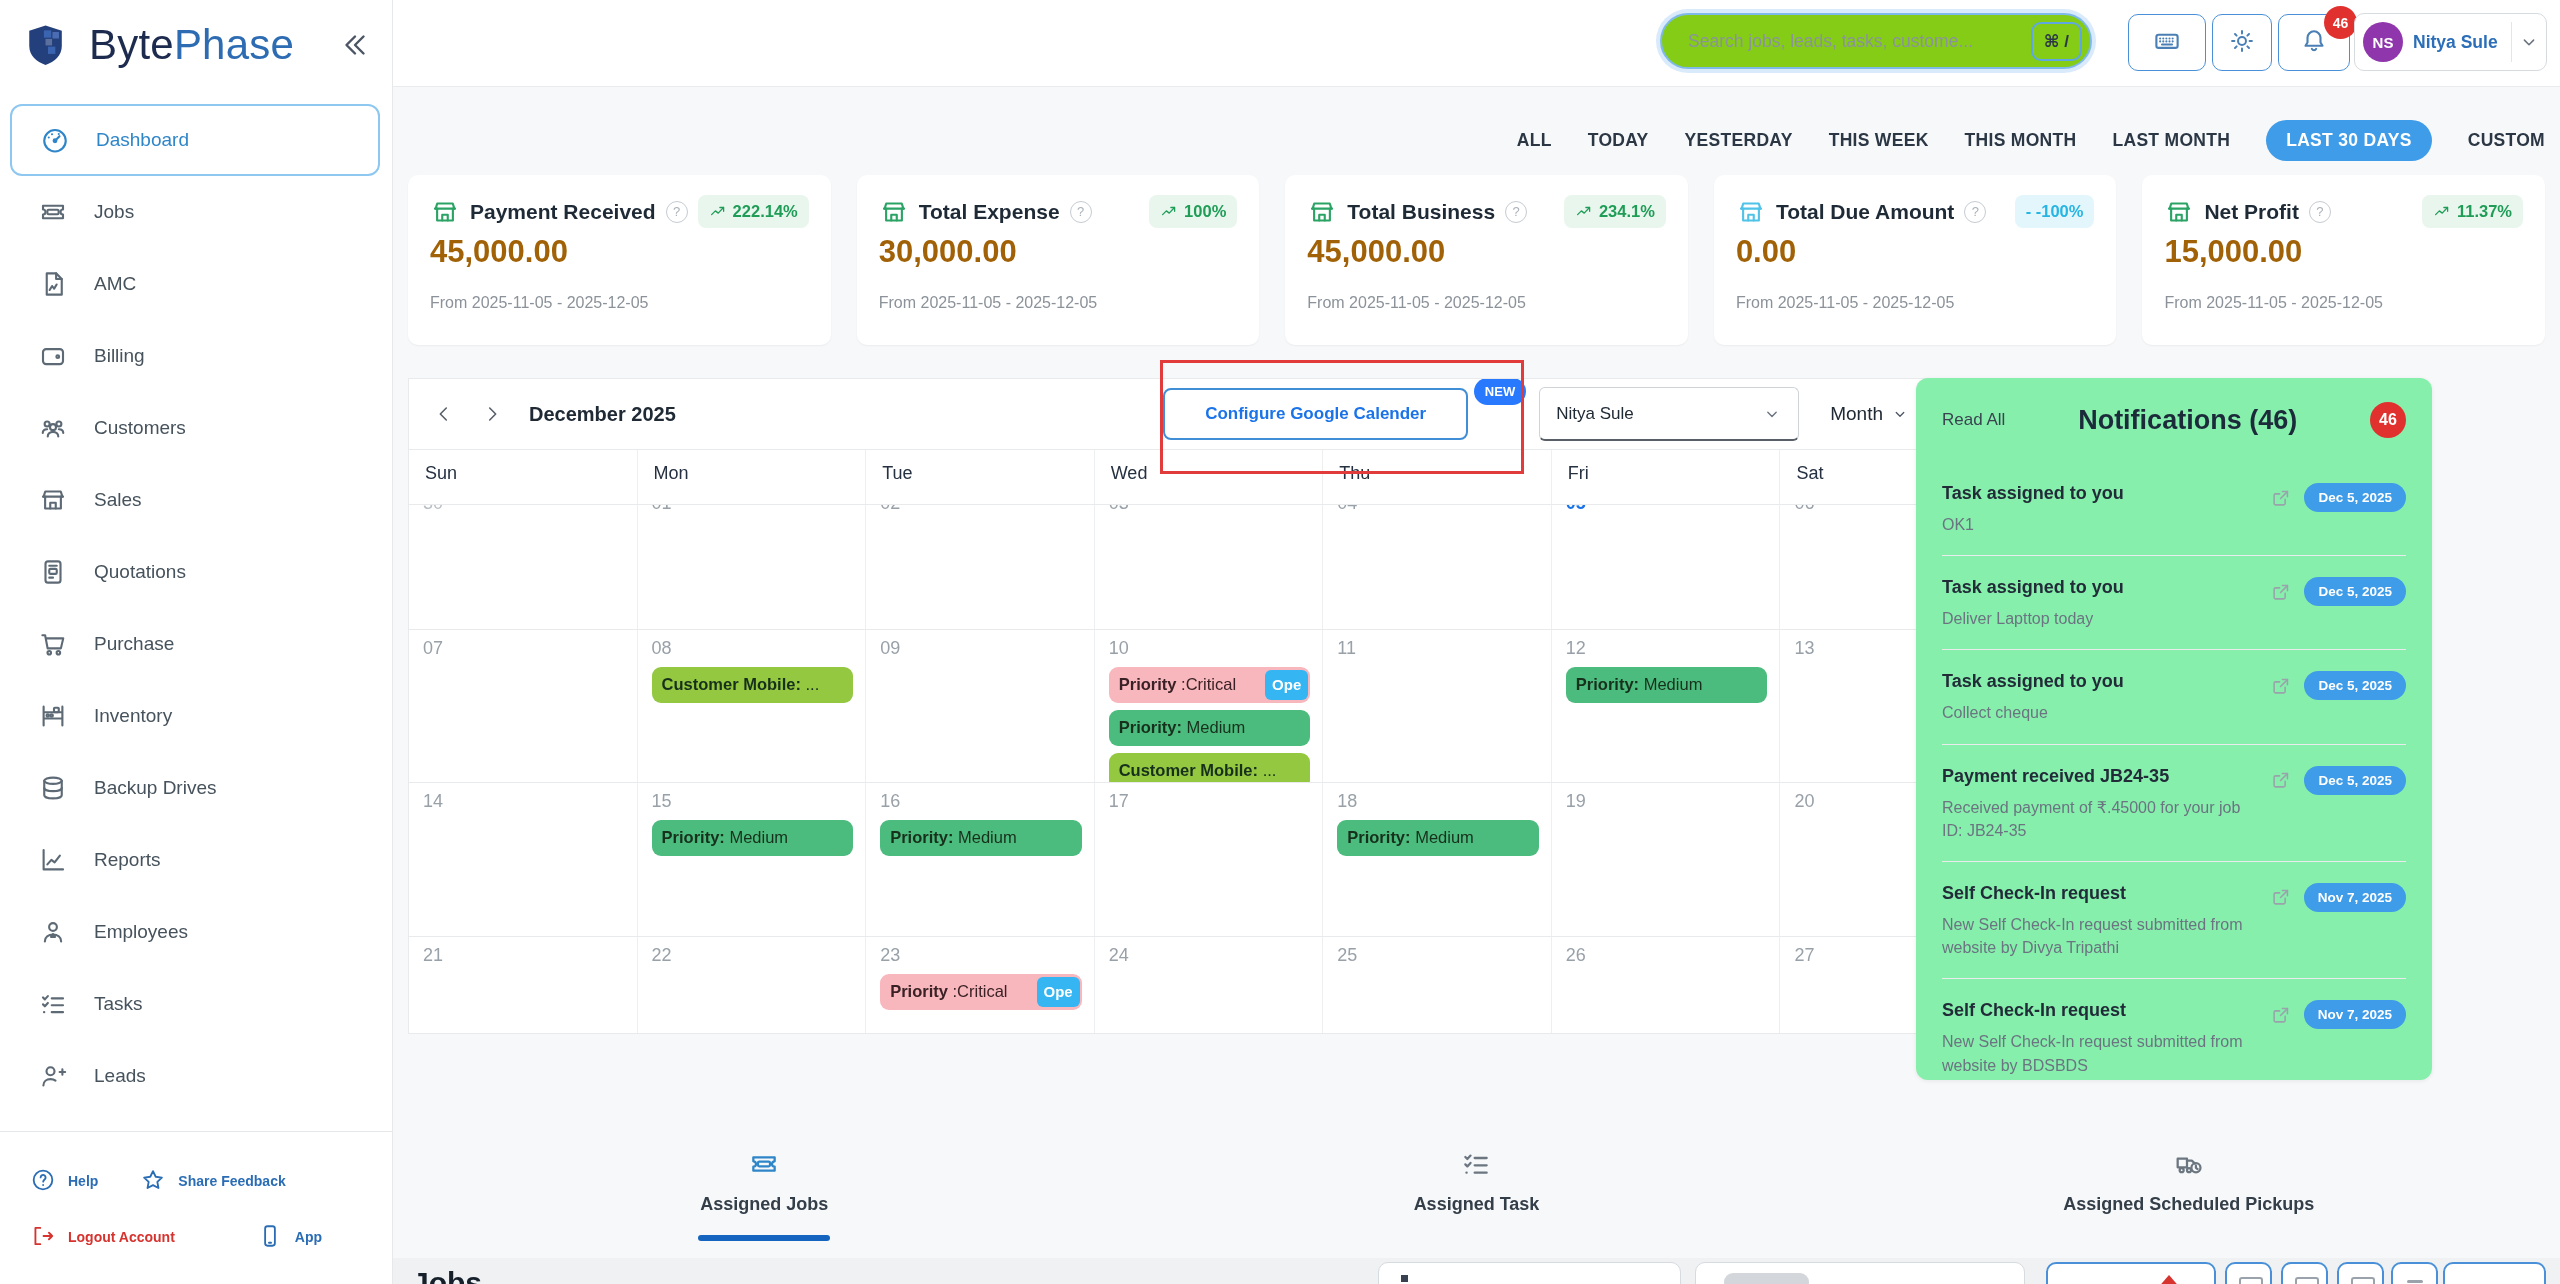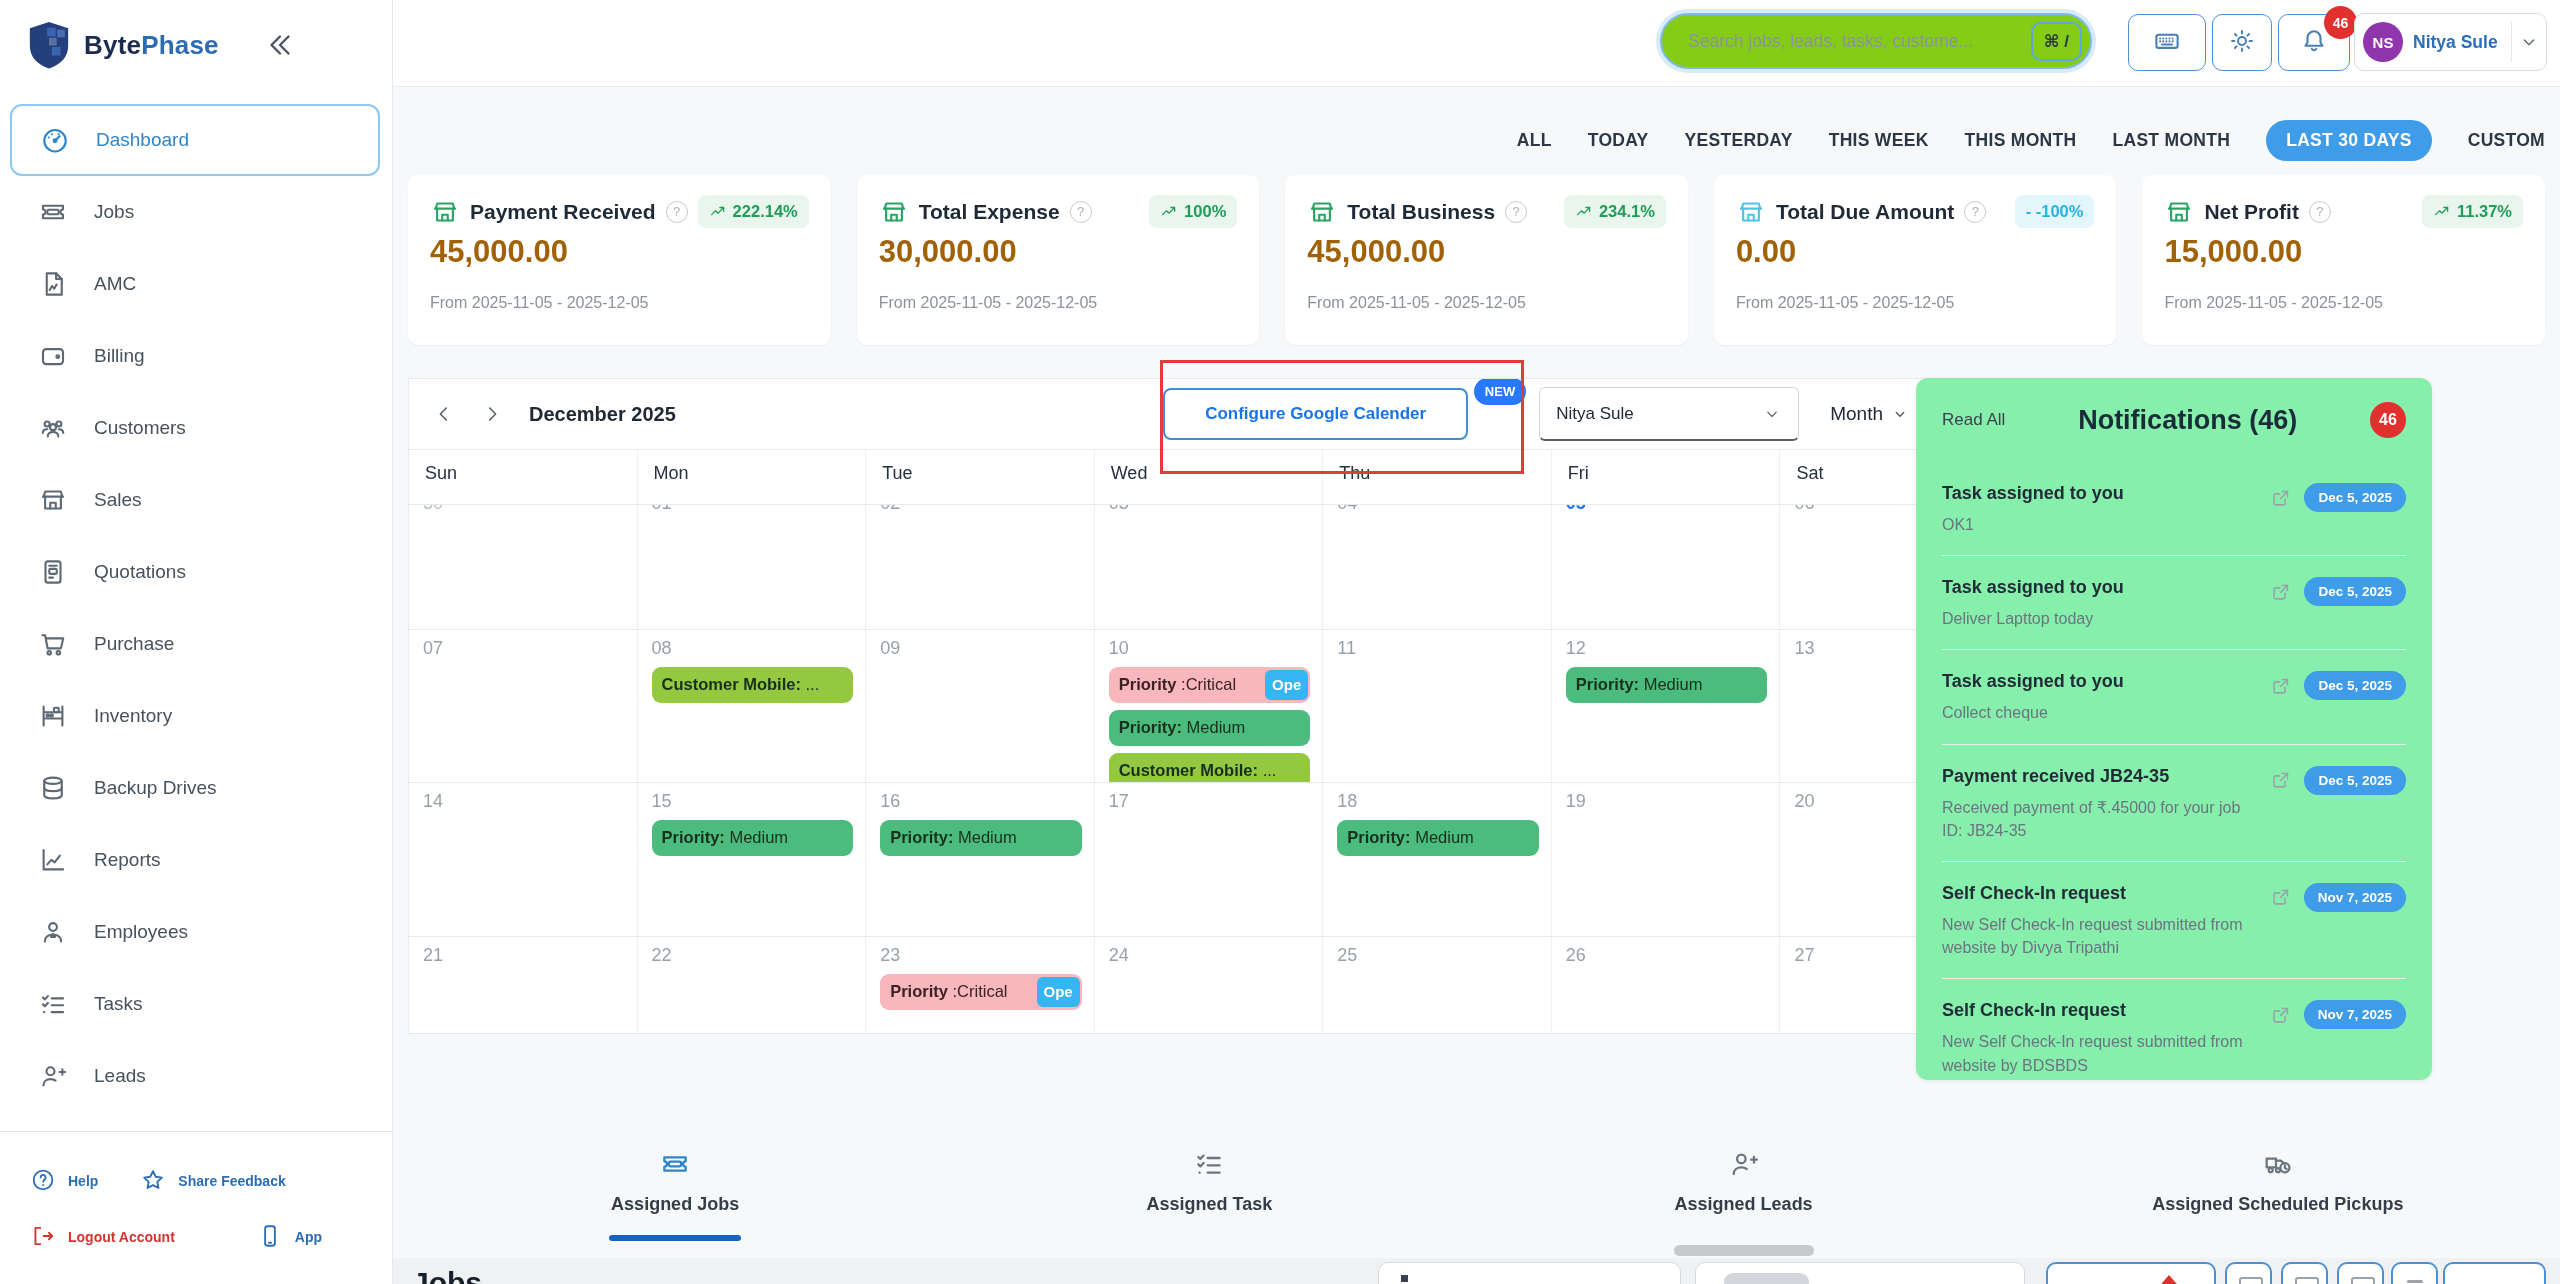--- a/index.html
+++ b/index.html
@@ -2,21 +2,21 @@
 <html><head>
 <meta charset="utf-8">
 <style>
   html,body{margin:0;padding:0;}
   body{width:2560px;height:1284px;overflow:hidden;position:relative;
        font-family:"Liberation Sans","DejaVu Sans",sans-serif;background:#f7f8f9;color:#1f2a37;}
   
   .sidebar{position:absolute;left:0;top:0;width:392px;height:1284px;background:#fff;
            border-right:1px solid #e6e8ea;z-index:6;}
   .logo-row{display:flex;align-items:center;padding:20px 20px 0 26px;}
-  .brand{font-size:26px;font-weight:700;margin-left:12px;letter-spacing:.2px;}
+  .brand{font-size:42px;font-weight:400;margin-left:24px;letter-spacing:.2px;}
   .brand .b1{color:#1d2b4f;}
   .brand .b2{color:#2d6cb3;}
   .collapse{margin-left:44px;color:#4b5563;cursor:pointer;display:flex;}
   .side-menu{position:absolute;top:104px;left:10px;right:12px;}
   .side-item{display:flex;align-items:center;height:72px;padding-left:28px;color:#46525c;
              font-size:19px;font-weight:500;border-radius:12px;cursor:pointer;box-sizing:border-box;}
   .side-item svg{margin-right:26px;color:#5d6a75;flex:none;}
   .side-item.active{border:2px solid #8ec7ef;color:#2e86c9;}
   .side-item.active svg{color:#2e86c9;}
   .side-footer{position:absolute;left:0;right:0;bottom:0;border-top:1px solid #e6e8ea;
@@ -787,29 +787,20 @@
         <path d="M11 7.5h9"></path>
         <path d="M4 12.3l1.5 1.5 2.4-2.6"></path>
         <path d="M11 13h9"></path>
         <path d="M11 18.5h9"></path>
         <path d="M4.8 18.5h.2"></path>
       </svg>
       <span class="lbl">Assigned Task</span>
     </div>
     <div class="btab">
       <svg width="32" height="32" viewBox="0 0 24 24" fill="none" stroke="currentColor" stroke-width="1.7" stroke-linecap="round" stroke-linejoin="round">
-        <circle cx="10" cy="8.2" r="3.2"></circle>
-        <path d="M4.3 19.5c0-3.2 2.6-5 5.7-5 1.6 0 3 .45 4 1.25"></path>
-        <path d="M17.3 8.8h4.4M19.5 6.6V11"></path>
-      </svg>
-      <span class="lbl">Assigned Leads</span>
-      <span class="tab-thumb"></span>
-    </div>
-    <div class="btab">
-      <svg width="32" height="32" viewBox="0 0 24 24" fill="none" stroke="currentColor" stroke-width="1.7" stroke-linecap="round" stroke-linejoin="round">
         <path d="M3.5 14.5V8h7v6.5h-7z"></path>
         <path d="M10.5 9.5h3.6l2.4 2.2"></path>
         <circle cx="6.5" cy="16.6" r="1.5"></circle>
         <circle cx="12" cy="16.6" r="1.5"></circle>
         <circle cx="17.2" cy="14.8" r="3.4"></circle>
         <path d="M17.2 13.3v1.6l1.2.8"></path>
       </svg>
       <span class="lbl">Assigned Scheduled Pickups</span>
     </div>
   </div>

